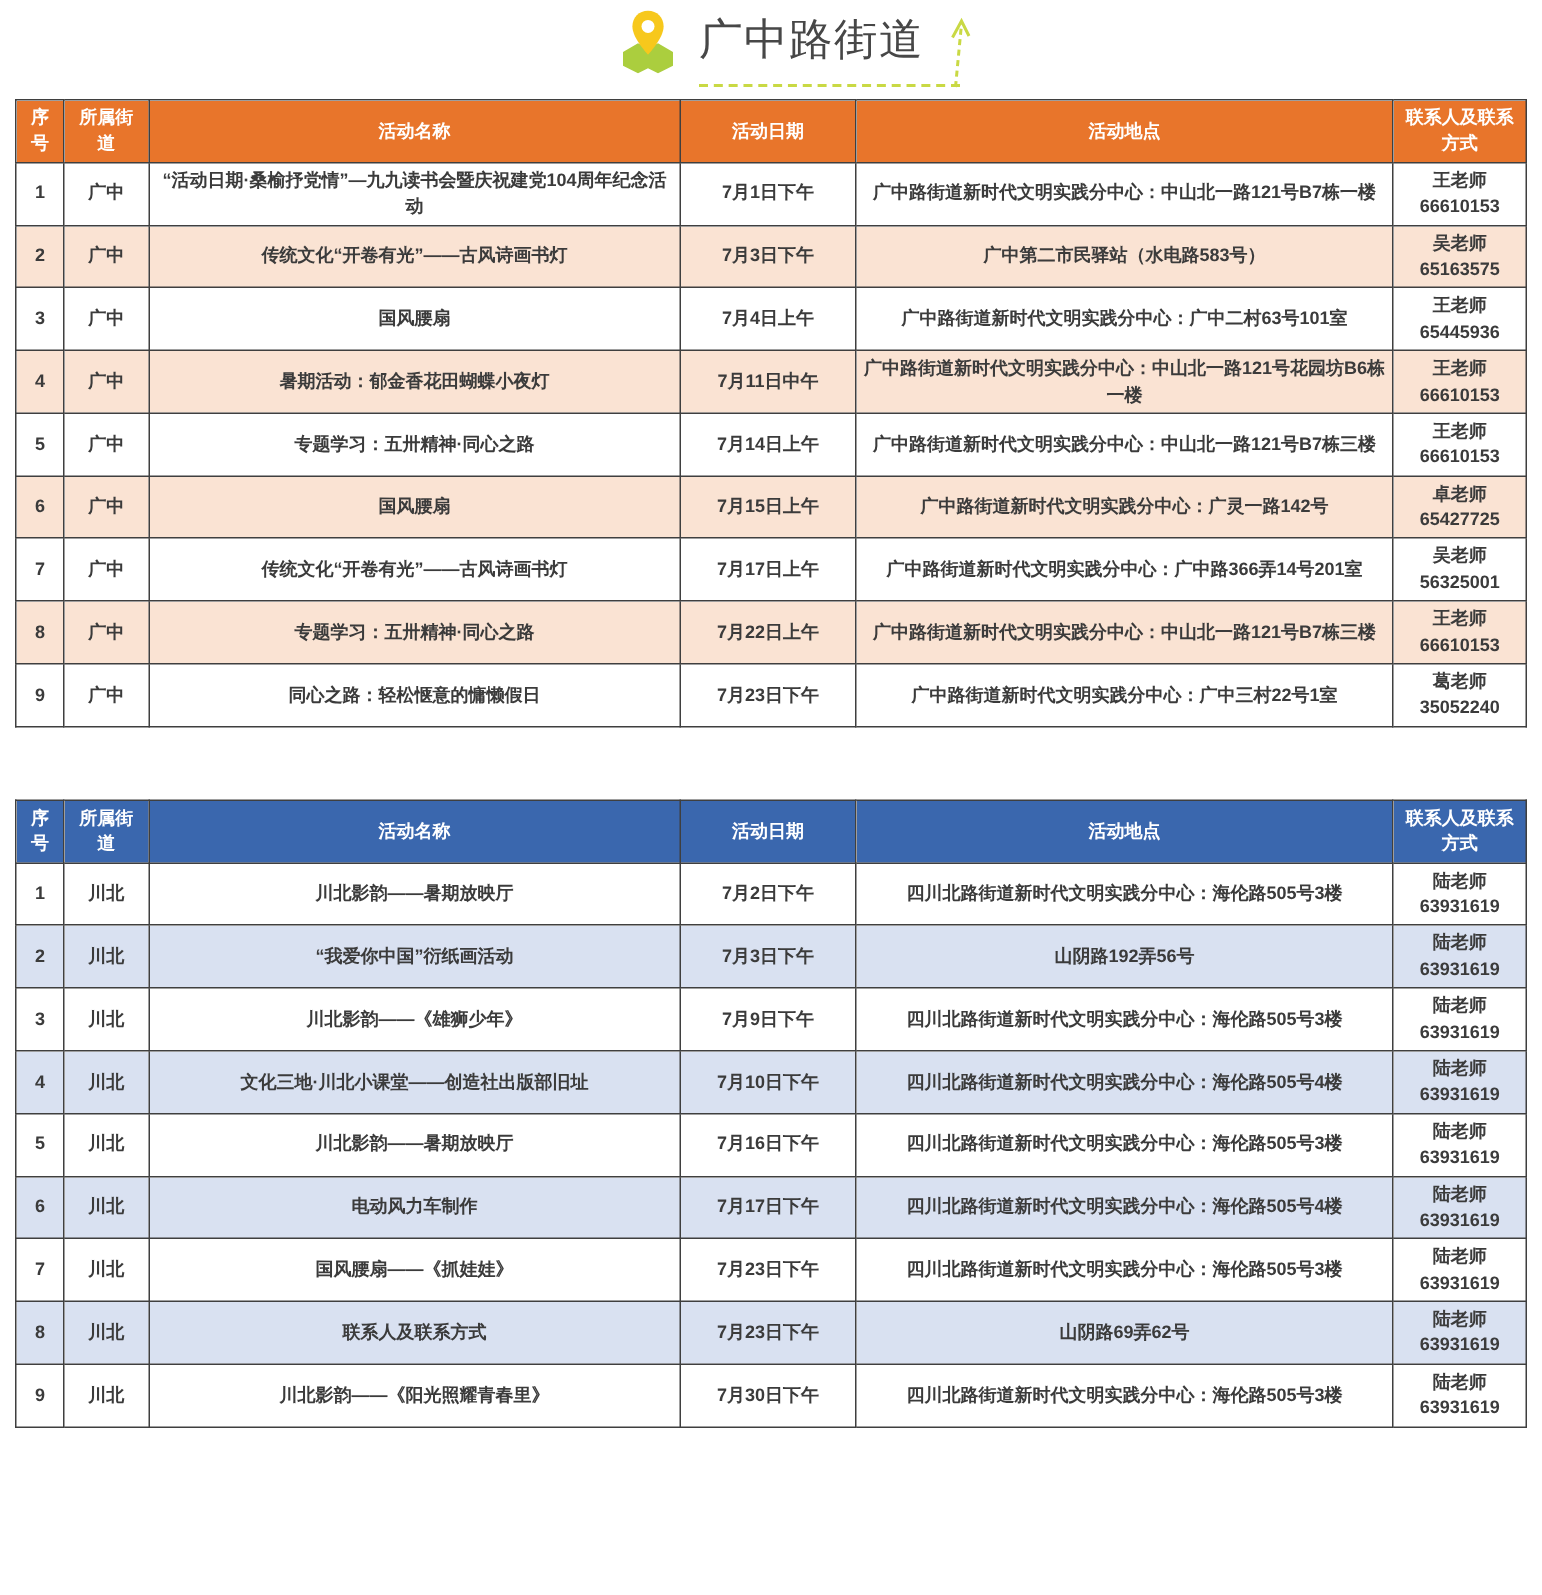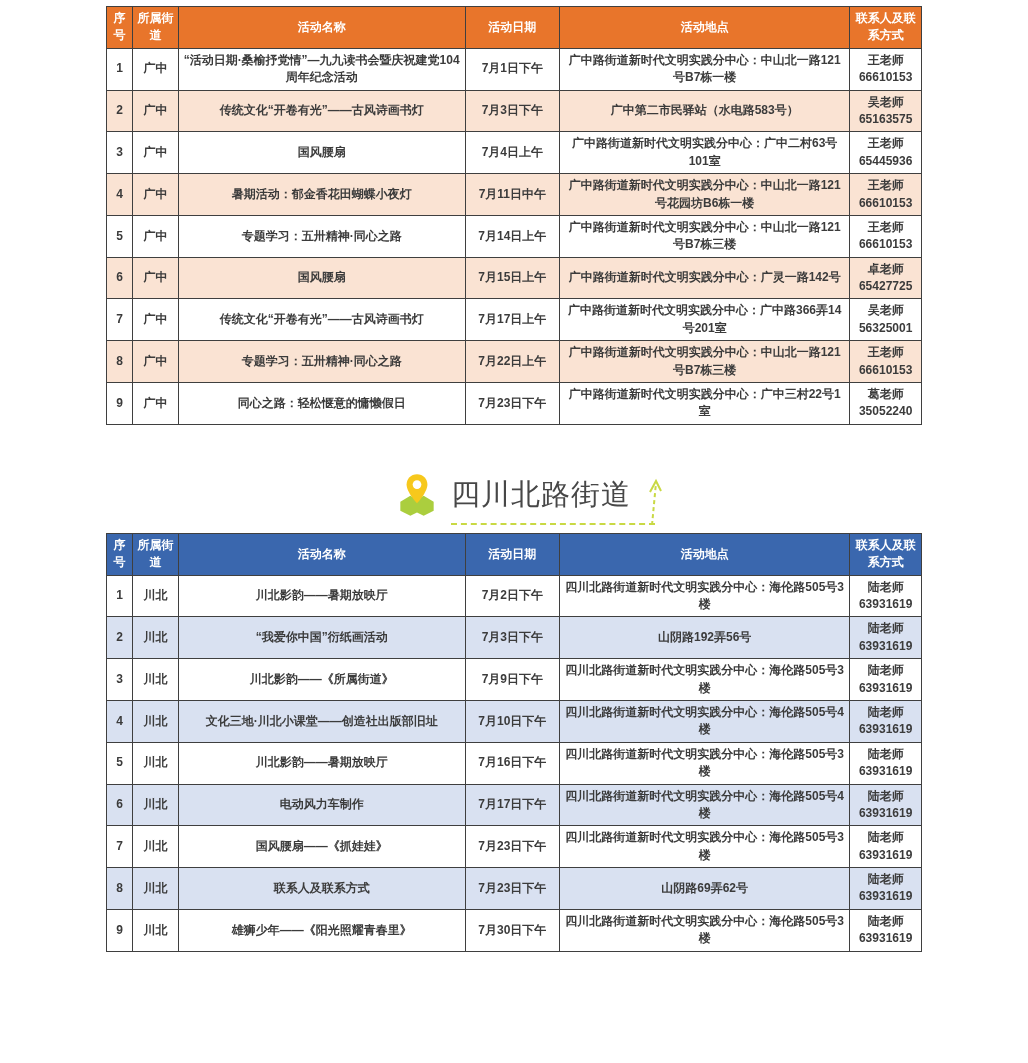--- a/index.html
+++ b/index.html
@@ -27,21 +27,21 @@
     position:absolute; left:54px; right:-24px; bottom:0;
     border-bottom:2px dashed #c9d944;
   }
   .title-arrow {
     position:absolute; right:-34px; bottom:-2px; width:22px; height:52px;
     overflow:visible;
   }
 
   
   table {
-    width:816px; margin:0 auto; border-collapse:collapse; table-layout:fixed;padding-left:18px;
+    width:1008px; margin:0 auto; border-collapse:collapse; table-layout:fixed;padding-left:18px;
   }
   th, td {
     border:1px solid #3f3f3f;
     text-align:center; vertical-align:middle;
     font-size:12px; font-weight:bold;
     padding:3px 4px; line-height:1.45;
     overflow:hidden;
   }
   th { color:#ffffff; height:25px; background:var(--header-bg); }
   td { color:#3b3b3b; height:24px; background:#ffffff; }
@@ -49,20 +49,35 @@
 
   .gap-1 { height:48px; }
   .gap-2 { height:60px; }
 </style>
 </head>
 <body>
 
 <div class="page">
 
   <div class="section">
+    <div class="sec-head">
+      <div class="sec-head-inner">
+        <svg class="pin-icon" viewBox="0 0 48 52">
+          <path d="M4 34 L16 27 L24 31 L32 27 L44 34 V45 L32 51 L24 47 L16 51 L4 45 Z" fill="#abce3e"></path>
+          <path d="M24 1 C16.8 1 11.5 6.4 11.5 13.5 C11.5 23 24 36 24 36 C24 36 36.5 23 36.5 13.5 C36.5 6.4 31.2 1 24 1 Z" fill="#f7c81c"></path>
+          <circle cx="24" cy="13.5" r="5.2" fill="#ffffff"></circle>
+        </svg>
+        <span class="sec-title">广中路街道</span>
+        <span class="title-underline"></span>
+        <svg class="title-arrow" viewBox="0 0 22 52">
+          <line x1="9" y1="50" x2="13" y2="8" stroke="#c9d944" stroke-width="2" stroke-dasharray="4 3" fill="none"></line>
+          <polyline points="7,17 13,6 18,16" stroke="#c9d944" stroke-width="2" fill="none"></polyline>
+        </svg>
+      </div>
+    </div>
     <table style="--header-bg: #e8752b; --alt-bg: #fae3d3;">
       <colgroup>
           <col style="width:3.2%">
           <col style="width:5.6%">
           <col style="width:35.2%">
           <col style="width:11.6%">
           <col style="width:35.6%">
           <col style="width:8.8%">
         </colgroup>
       <thead>
@@ -148,35 +163,20 @@
             <td>广中路街道新时代文明实践分中心：广中三村22号1室</td>
             <td>葛老师35052240</td>
           </tr>
         </tbody>
     </table>
   </div>
 
   <div class="gap-1"></div>
 
   <div class="section">
-    <div class="sec-head">
-      <div class="sec-head-inner">
-        <svg class="pin-icon" viewBox="0 0 48 52">
-          <path d="M4 34 L16 27 L24 31 L32 27 L44 34 V45 L32 51 L24 47 L16 51 L4 45 Z" fill="#abce3e"></path>
-          <path d="M24 1 C16.8 1 11.5 6.4 11.5 13.5 C11.5 23 24 36 24 36 C24 36 36.5 23 36.5 13.5 C36.5 6.4 31.2 1 24 1 Z" fill="#f7c81c"></path>
-          <circle cx="24" cy="13.5" r="5.2" fill="#ffffff"></circle>
-        </svg>
-        <span class="sec-title">四川北路街道</span>
-        <span class="title-underline"></span>
-        <svg class="title-arrow" viewBox="0 0 22 52">
-          <line x1="9" y1="50" x2="13" y2="8" stroke="#c9d944" stroke-width="2" stroke-dasharray="4 3" fill="none"></line>
-          <polyline points="7,17 13,6 18,16" stroke="#c9d944" stroke-width="2" fill="none"></polyline>
-        </svg>
-      </div>
-    </div>
     <table style="--header-bg: #3a67ae; --alt-bg: #d9e1f1;">
       <colgroup>
           <col style="width:3.2%">
           <col style="width:5.6%">
           <col style="width:35.2%">
           <col style="width:11.6%">
           <col style="width:35.6%">
           <col style="width:8.8%">
         </colgroup>
       <thead>
@@ -202,21 +202,21 @@
             <td>2</td>
             <td>川北</td>
             <td>“我爱你中国”衍纸画活动</td>
             <td>7月3日下午</td>
             <td>山阴路192弄56号</td>
             <td>陆老师63931619</td>
           </tr>
           <tr>
             <td>3</td>
             <td>川北</td>
-            <td>川北影韵——《所属街道》</td>
+            <td>川北影韵——《雄狮少年》</td>
             <td>7月9日下午</td>
             <td>四川北路街道新时代文明实践分中心：海伦路505号3楼</td>
             <td>陆老师63931619</td>
           </tr>
           <tr class="alt">
             <td>4</td>
             <td>川北</td>
             <td>文化三地·川北小课堂——创造社出版部旧址</td>
             <td>7月10日下午</td>
             <td>四川北路街道新时代文明实践分中心：海伦路505号4楼</td>
@@ -250,21 +250,21 @@
             <td>8</td>
             <td>川北</td>
             <td>联系人及联系方式</td>
             <td>7月23日下午</td>
             <td>山阴路69弄62号</td>
             <td>陆老师63931619</td>
           </tr>
           <tr>
             <td>9</td>
             <td>川北</td>
-            <td>雄狮少年——《阳光照耀青春里》</td>
+            <td>川北影韵——《阳光照耀青春里》</td>
             <td>7月30日下午</td>
             <td>四川北路街道新时代文明实践分中心：海伦路505号3楼</td>
             <td>陆老师63931619</td>
           </tr>
         </tbody>
     </table>
   </div>
 
   <div class="gap-2"></div>
 

